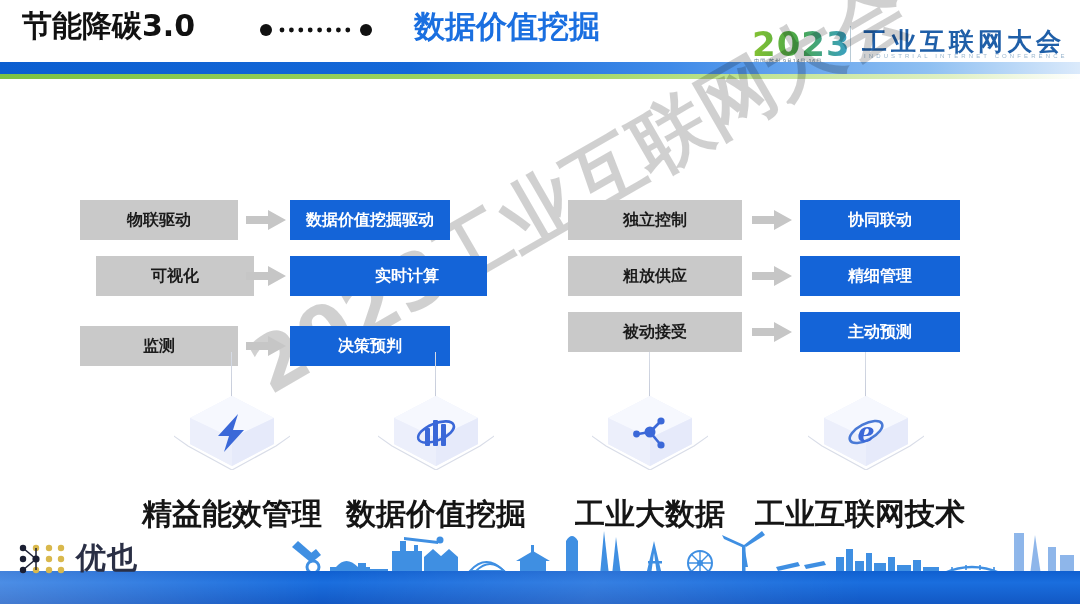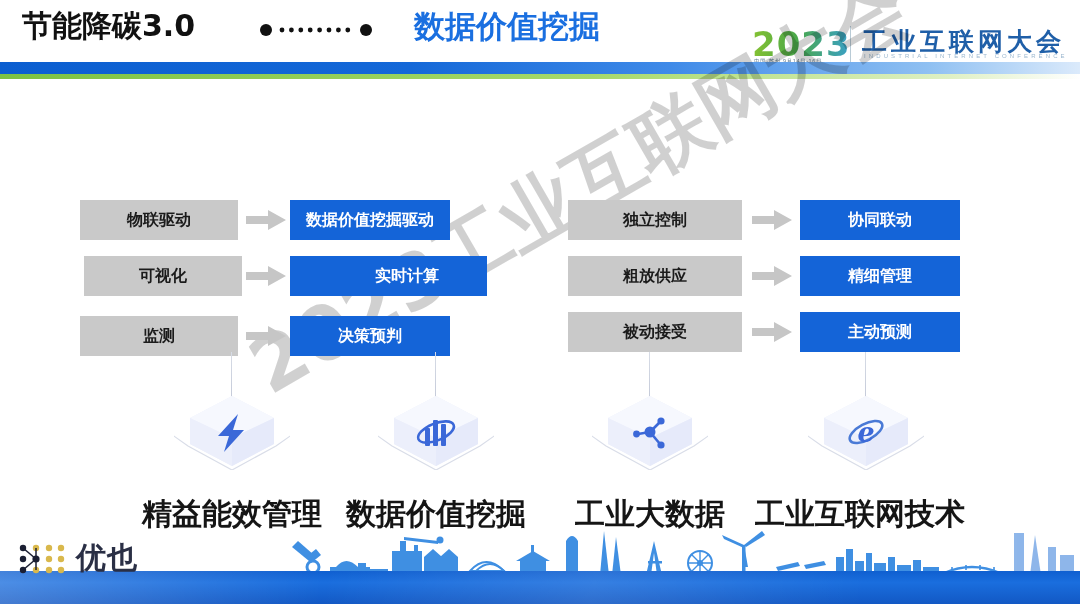--- a/index.html
+++ b/index.html
@@ -164,28 +164,28 @@
 
     <div class="row" style="left:0;top:0;width:400px;">
       <div class="box gray" style="left:0;width:158px;">物联驱动</div>
       <svg class="arrow" style="left:166px;" viewBox="0 0 40 24">
         <path d="M0 8 H22 V2 L40 12 L22 22 V16 H0 Z" fill="#c6c6c6"></path>
       </svg>
       <div class="box blue" style="left:210px;width:160px;">数据价值挖掘驱动</div>
     </div>
 
     <div class="row" style="left:0;top:56px;width:400px;">
-      <div class="box gray" style="left:4px;width:158px;text-align:center;">可视化</div>
+      <div class="box gray" style="left:16px;width:158px;text-align:center;">可视化</div>
       <svg class="arrow" style="left:166px;" viewBox="0 0 40 24">
         <path d="M0 8 H22 V2 L40 12 L22 22 V16 H0 Z" fill="#c6c6c6"></path>
       </svg>
       <div class="box blue" style="left:210px;width:160px;padding-left:37px;">实时计算</div>
     </div>
 
-    <div class="row" style="left:0;top:116px;width:400px;">
+    <div class="row" style="left:0;top:126px;width:400px;">
       <div class="box gray" style="left:0;width:158px;">监测</div>
       <svg class="arrow" style="left:166px;" viewBox="0 0 40 24">
         <path d="M0 8 H22 V2 L40 12 L22 22 V16 H0 Z" fill="#c6c6c6"></path>
       </svg>
       <div class="box blue" style="left:210px;width:160px;">决策预判</div>
     </div>
   </div>
 
   <div class="group" style="left:568px;top:200px;">
 

